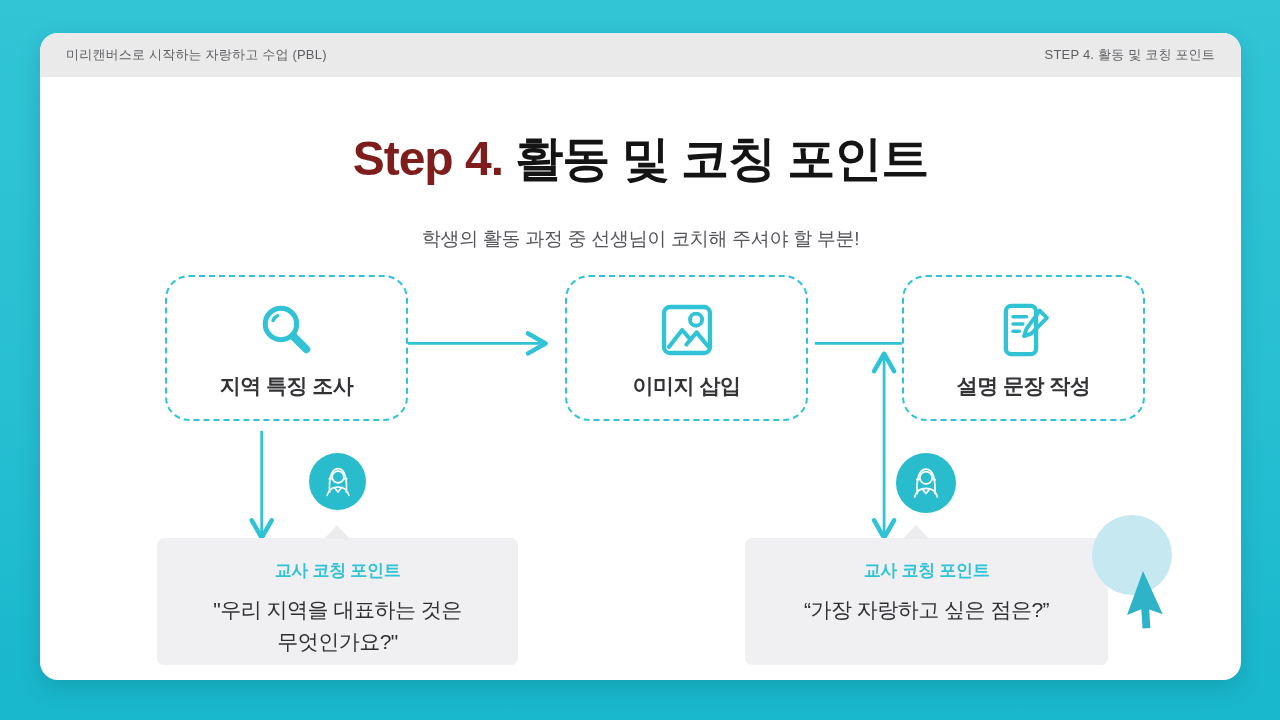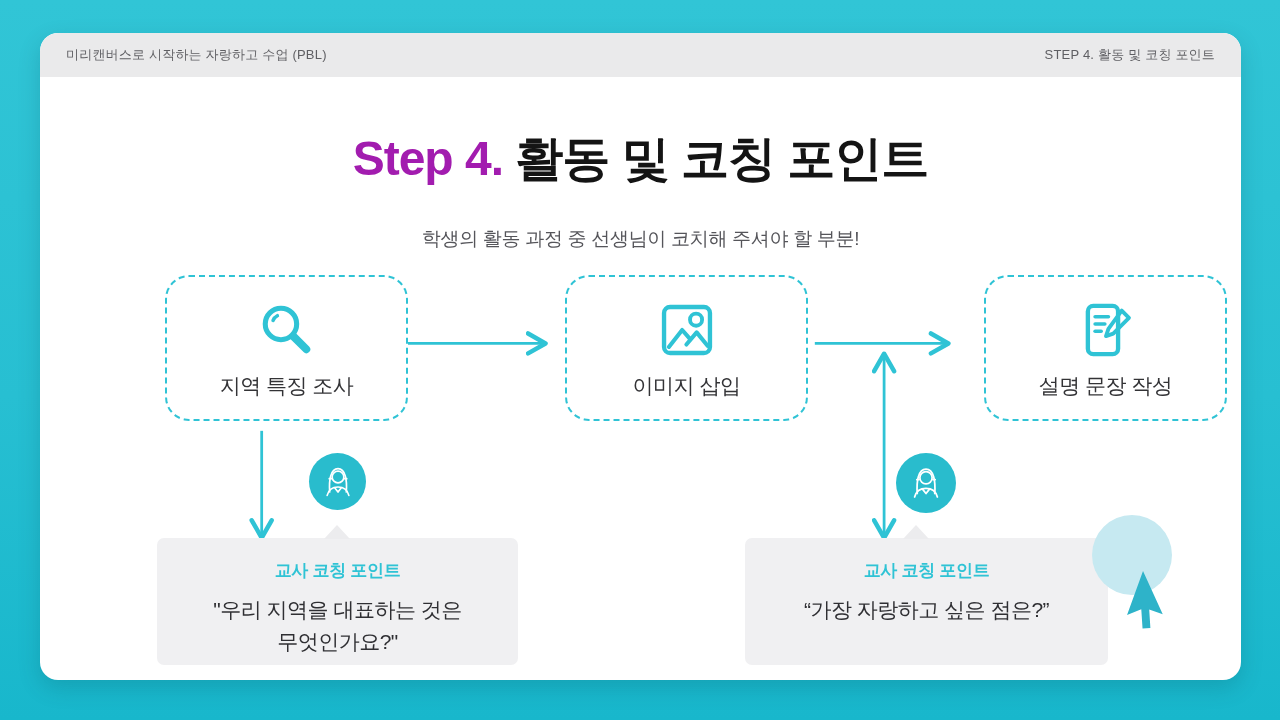--- a/index.html
+++ b/index.html
@@ -19,35 +19,35 @@
     position:absolute; left:0; top:0; width:100%; height:44px;
     background:#eaeaeb; display:flex; align-items:center;
     justify-content:space-between; padding:0 26px;
     border-radius:18px 18px 0 0;
   }
   .card-header span { font-size:13px; color:#5f5f63; letter-spacing:0.2px; }
   .title-wrap {
     position:absolute; left:0; top:96px; width:100%; text-align:center;
     font-size:48px; font-weight:800; letter-spacing:-1px; line-height:1.25;
   }
-  .title-accent { color:#a21caf; }
+  .title-accent { color:#7f1d1d; }
   .title-main { color:#141414;margin-top:20px; }
   .subtitle {
     position:absolute; left:0; top:173px; width:100%; text-align:center;
     font-size:19px; color:#55555a; letter-spacing:-0.3px;margin-top:20px;
   }
   .flow-box {
     position:absolute; top:242px; width:243px; height:146px;
     border:2px dashed #2fc3d5; border-radius:24px; background:#ffffff;
     display:flex; flex-direction:column; align-items:center;
     justify-content:center; gap:13px; padding-top:4px;
   }
   .flow-box .icon { width:58px; height:58px; }
-  .flow-box .label { font-size:21px; color:#333336; font-weight:400; letter-spacing:-0.5px; }
-  #box1 { left:125px; } #box2 { left:525px; } #box3 { left:944px; }
+  .flow-box .label { font-size:21px; color:#333336; font-weight:700; letter-spacing:-0.5px; }
+  #box1 { left:125px; } #box2 { left:525px; } #box3 { left:862px; }
   .arrows-layer { position:absolute; left:0; top:0; width:1280px; height:720px; pointer-events:none; }
   .avatar-circle {
     position:absolute; border-radius:50%; background:#29bccd;
     display:flex; align-items:center; justify-content:center;
   }
   #avatar1 { left:269px; top:420px; width:57px; height:57px; }
   #avatar2 { left:856px; top:420px; width:60px; height:60px; }
   .callout {
     position:absolute; top:505px; height:127px; background:#f0f0f2;
     border-radius:7px; text-align:center; padding-top:21px;

